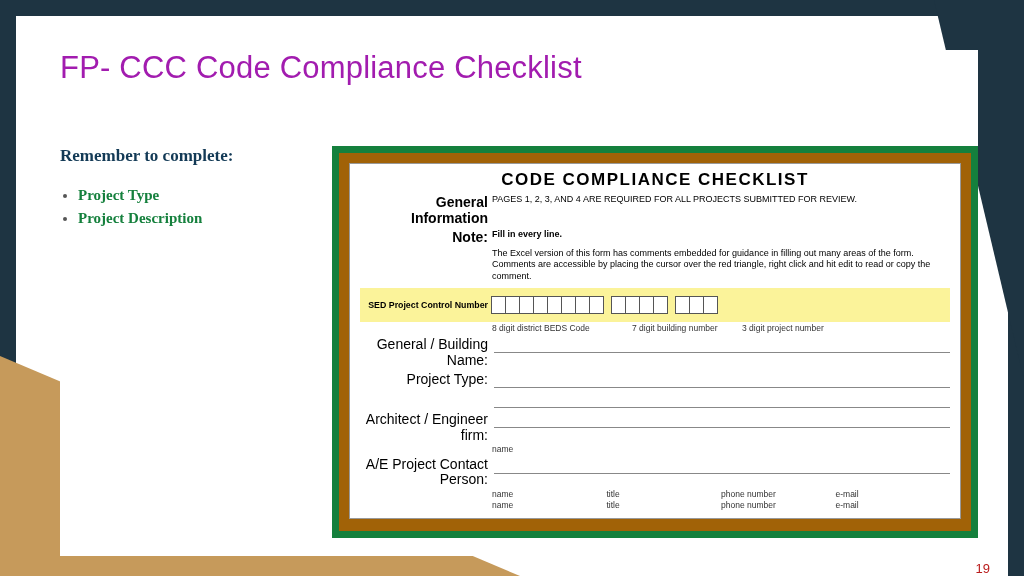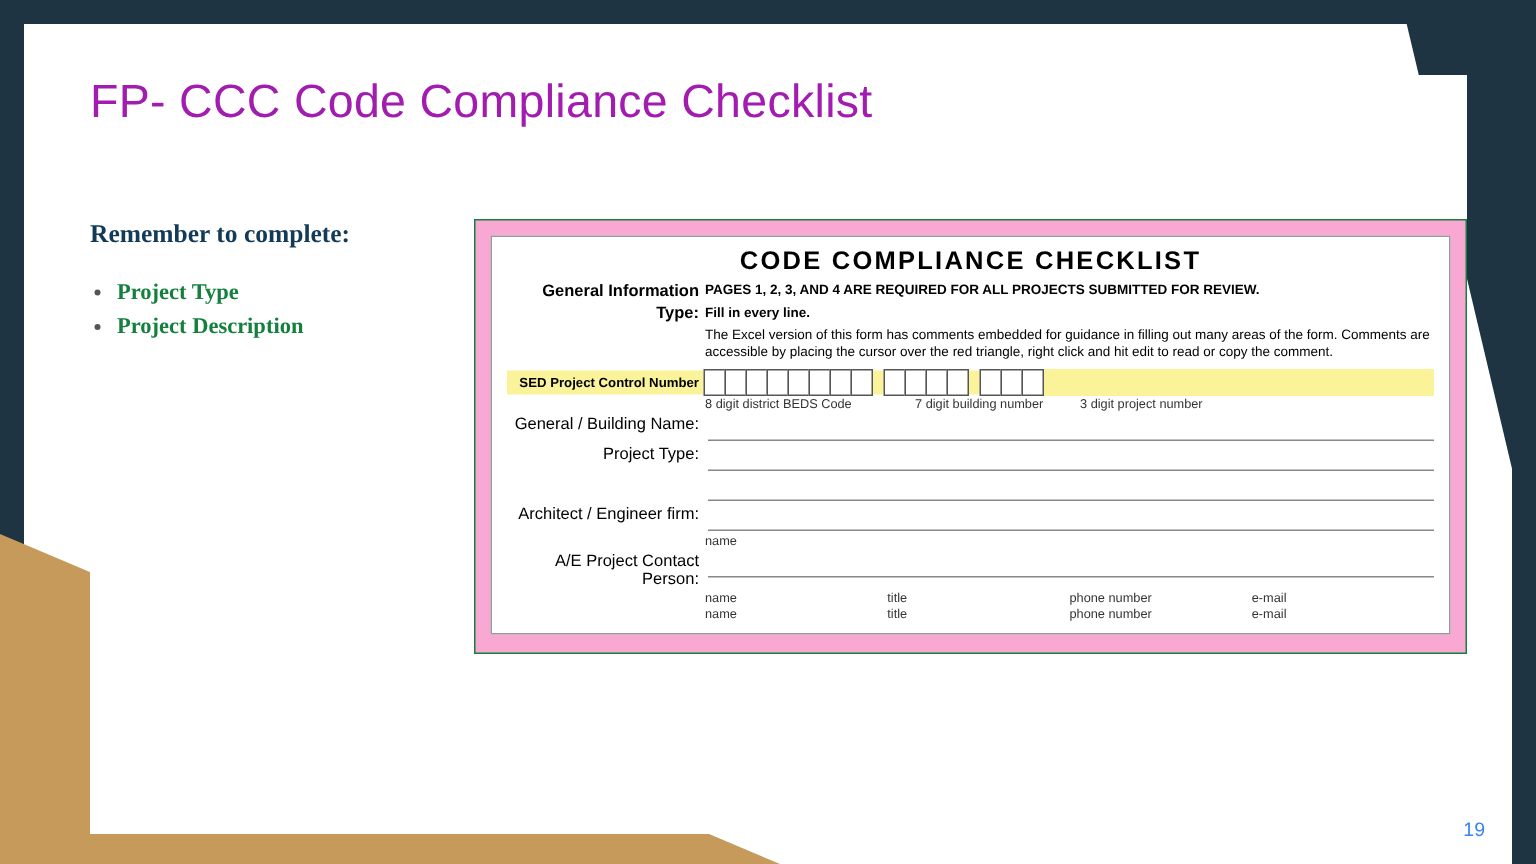--- a/index.html
+++ b/index.html
@@ -7,42 +7,42 @@
   
   .top-bar{position:absolute;left:0;top:0;width:100%;height:16px;background:#1e3442}
   .right-bar{position:absolute;right:0;top:0;width:16px;height:100%;background:#1e3442}
   .left-bar{position:absolute;left:0;top:0;width:16px;height:100%;background:#1e3442}
   
   .gold-tri{position:absolute;left:0;bottom:0;width:0;height:0;border-bottom:220px solid #c69a5b;border-right:520px solid transparent}
   
   .navy-tri{position:absolute;right:0;top:0;width:0;height:0;border-top:380px solid #1e3442;border-left:90px solid transparent}
   .content{position:absolute;left:60px;top:50px;right:46px;bottom:20px;background:#fff}
   .title{font-size:31px;color:#a21caf;font-weight:400;letter-spacing:0.2px;font-family:"Segoe UI",Arial,sans-serif;margin-bottom:60px}
-  .body{display:flex;gap:26px}
+  .body{display:flex;gap:42px}
   .left-col{flex:0 0 230px;color:#133a56;font-family:"Times New Roman",serif}
   .subhead{font-weight:bold;font-size:17px;margin-bottom:18px}
   .bullets{list-style:disc;padding-left:18px;margin:0}
   .bullets li{font-weight:bold;font-size:15px;line-height:1.55;color:#15803d}
   .bullets li::marker{color:#555;font-size:13px}
-  .form-img{flex:1;border:1px solid #15803d;background:#f9a8d4;padding:10px 10px 12px 10px;font-size:10px;color:#000}
+  .form-img{flex:1;border:7px solid #15803d;background:#a16207;padding:10px 10px 12px 10px;font-size:10px;color:#000}
   .form-inner{background:#fff;border:1px solid #999;padding:6px 10px 8px 10px}
   .form-title{text-align:center;font-weight:bold;font-size:17px;letter-spacing:1.5px;margin-bottom:4px}
   .row{display:flex;align-items:flex-start;margin-top:3px}
-  .lab{flex:0 0 128px;text-align:right;padding-right:4px;font-size:11px;font-weight:bold}
+  .lab{flex:0 0 128px;text-align:right;padding-right:4px;font-size:14px;font-weight:bold}
   .val{flex:1;font-size:9px;line-height:1.25}
   .thinlab{font-weight:normal}
   .boxes{display:flex;gap:0;margin-left:0}
   .box{width:13px;height:16px;border:1px solid #555;margin-left:-1px;background:#fff}
   .yellow{background:#fbf39a}
-  .yellow-strip{background:#fbf39a;height:16px;display:flex;align-items:center}
+  .yellow-strip{background:#fbf39a;height:34px;display:flex;align-items:center}
   .field-line{border-bottom:1px solid #888;height:16px;flex:1;margin-left:2px}
   .sub-row{display:flex;gap:0;font-size:8.5px;color:#333;margin-top:1px;padding-left:132px}
   .sub4{display:flex;flex:1}
   .sub4 span{flex:1}
-  .page-num{position:absolute;right:34px;bottom:16px;font-size:13px;color:#3b82f6}
+  .page-num{position:absolute;right:34px;bottom:0;font-size:13px;color:#b91c1c}
 </style>
 </head>
 <body>
 
 <div class="frame">
   <div class="top-bar"></div>
   <div class="left-bar"></div>
   <div class="right-bar"></div>
   <div class="navy-tri"></div>
   <div class="gold-tri"></div>
@@ -59,24 +59,24 @@
           <li>Project Description</li>
         </ul>
       </div>
 
       <div class="form-img">
         <div class="form-inner">
           <div class="form-title">CODE  COMPLIANCE  CHECKLIST</div>
 
           <div class="row">
             <div class="lab">General Information</div>
-            <div class="val" style="font-weight:bold">PAGES 1, 2, 3, AND 4 ARE REQUIRED FOR ALL PROJECTS SUBMITTED FOR REVIEW.</div>
+            <div class="val" style="font-weight:normal">PAGES 1, 2, 3, AND 4 ARE REQUIRED FOR ALL PROJECTS SUBMITTED FOR REVIEW.</div>
           </div>
           <div class="row">
-            <div class="lab thinlab" style="font-weight:bold">Type:</div>
+            <div class="lab thinlab" style="font-weight:bold">Note:</div>
             <div class="val" style="font-weight:bold">Fill in every line.</div>
           </div>
           <div class="row">
             <div class="lab"></div>
             <div class="val">The Excel version of this form has comments embedded for guidance in filling out many areas of the form.  Comments are accessible by placing the cursor over the red triangle, right click and hit edit to read or copy the comment.</div>
           </div>
 
           <div class="row yellow-strip" style="margin-top:6px">
             <div class="lab" style="font-size:8.8px">SED Project Control Number</div>
             <div class="boxes">

